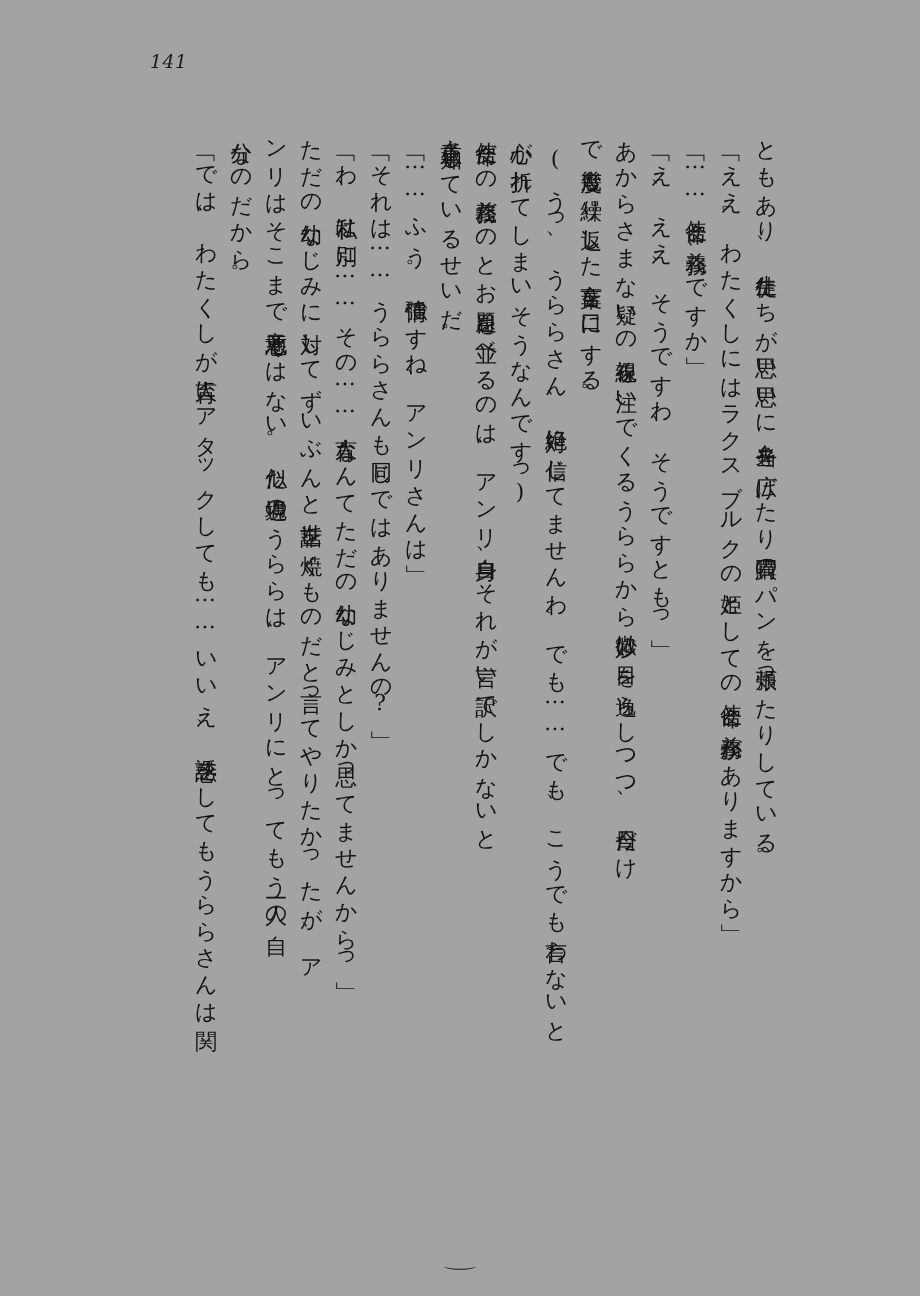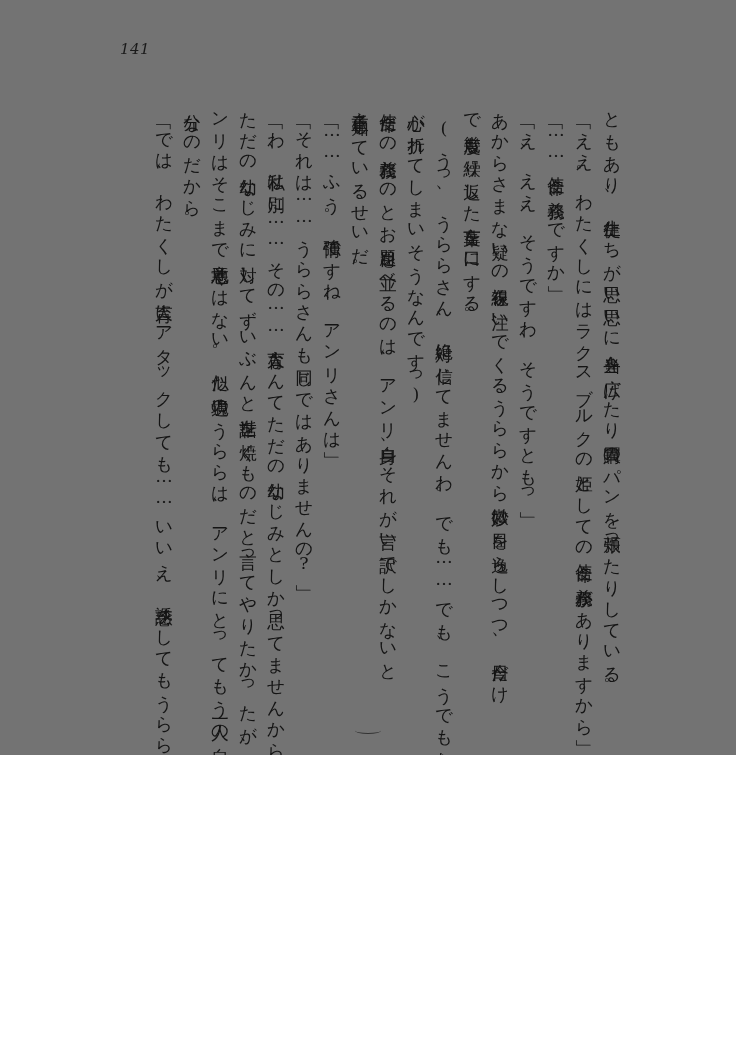--- a/index.html
+++ b/index.html
@@ -3,22 +3,22 @@
 <meta charset="utf-8">
 <style>
   html, body {
     margin: 0;
     padding: 0;
     background: #ffffff;
   }
   #page {
     position: relative;
     width: 736px;
-    height: 755px;
-    background: #737373;
+    height: 1037px;
+    background: #a3a3a3;
     overflow: hidden;
     font-family: "DejaVu Serif", "Liberation Serif", serif;
     color: #111111;
   }
   #page-number {
     position: absolute;
     top: 40px;
     left: 120px;
     font-size: 15px;
     font-style: italic;

